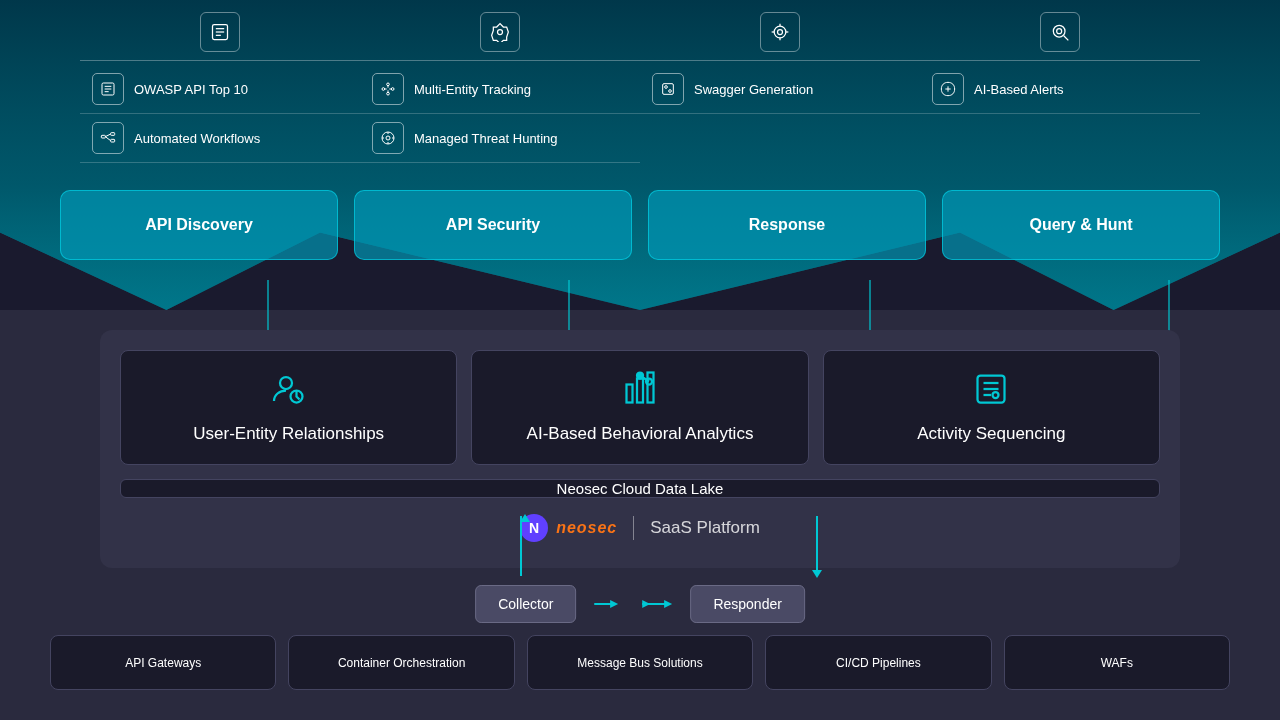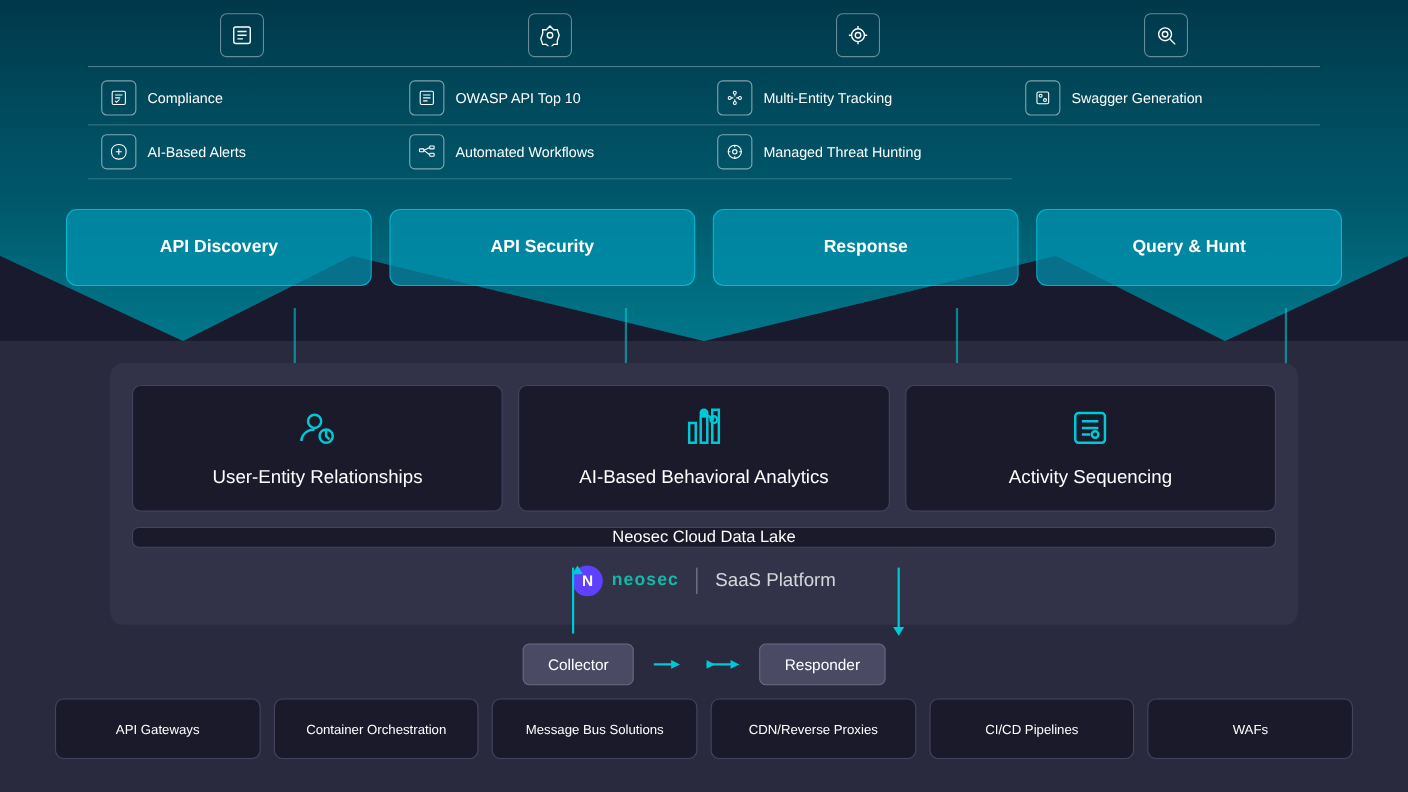--- a/index.html
+++ b/index.html
@@ -239,24 +239,25 @@
       border-radius: 50%;
       display: flex;
       align-items: center;
       justify-content: center;
       color: white;
       font-size: 14px;
       font-weight: bold;
     }
 
     .neosec-text {
-      color: #14b8a6;
+      color: #f97316;
       font-size: 16px;
       font-weight: 700;
       letter-spacing: 1px;
+      font-style: italic;
     }
 
     .saas-divider {
       width: 1px;
       height: 24px;
       background: rgba(255,255,255,0.4);
     }
 
     .saas-label {
       color: rgba(255,255,255,0.8);
@@ -364,31 +365,20 @@
           <line x1="16.5" y1="16.5" x2="22" y2="22"></line>
       </svg>
     </div>
     <div class="top-icon-divider"></div>
   </div>
 </div>
 
 <div class="features-area">
   <div class="features-grid">
 
-    <div class="feature-item">
-      <div class="feature-icon">
-        <svg width="16" height="16" viewBox="0 0 24 24" fill="none" stroke="white" stroke-width="1.5">
-          <rect x="3" y="3" width="18" height="18" rx="2"></rect>
-            <line x1="7" y1="8" x2="17" y2="8"></line>
-            <line x1="7" y1="12" x2="14" y2="12"></line>
-            <polyline points="7,16 9,18 13,14"></polyline>
-        </svg>
-      </div>
-      <span class="feature-label">Compliance</span>
-    </div>
     <div class="feature-item">
       <div class="feature-icon">
         <svg width="16" height="16" viewBox="0 0 24 24" fill="none" stroke="white" stroke-width="1.5">
           <rect x="3" y="3" width="18" height="18" rx="2"></rect>
             <line x1="7" y1="8" x2="17" y2="8"></line>
             <line x1="7" y1="12" x2="17" y2="12"></line>
             <line x1="7" y1="16" x2="13" y2="16"></line>
         </svg>
       </div>
       <span class="feature-label">OWASP API Top 10</span>
@@ -554,21 +544,18 @@
   <div class="bottom-card">
     <span>API Gateways</span>
   </div>
   <div class="bottom-card">
     <span>Container Orchestration</span>
   </div>
   <div class="bottom-card">
     <span>Message Bus Solutions</span>
   </div>
   <div class="bottom-card">
-    <span>CDN/Reverse Proxies</span>
-  </div>
-  <div class="bottom-card">
     <span>CI/CD Pipelines</span>
   </div>
   <div class="bottom-card">
     <span>WAFs</span>
   </div>
 </div>
 
 </body></html>

